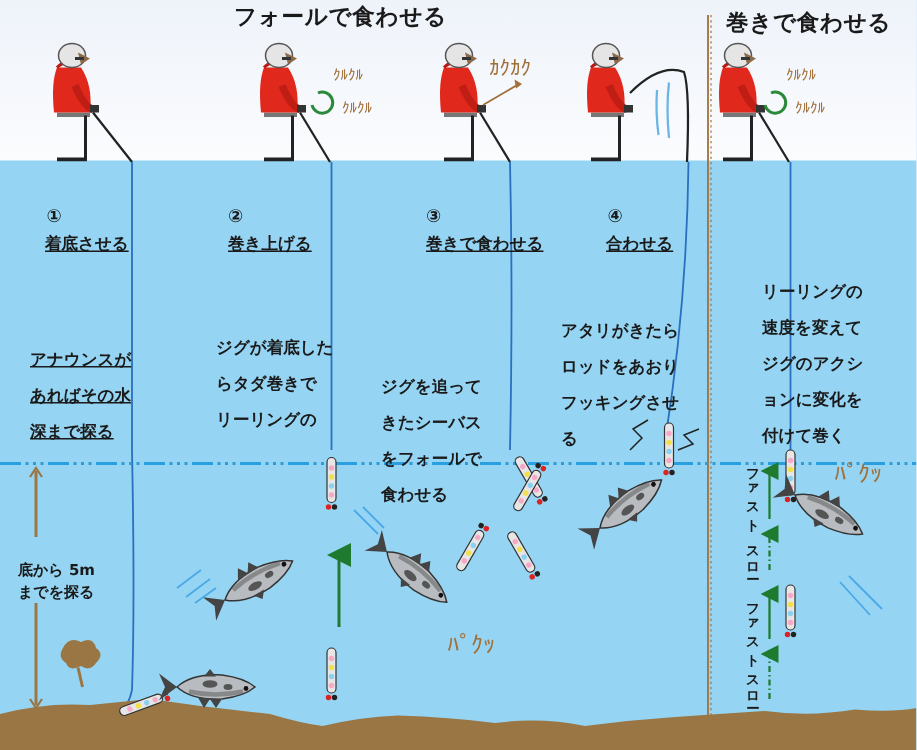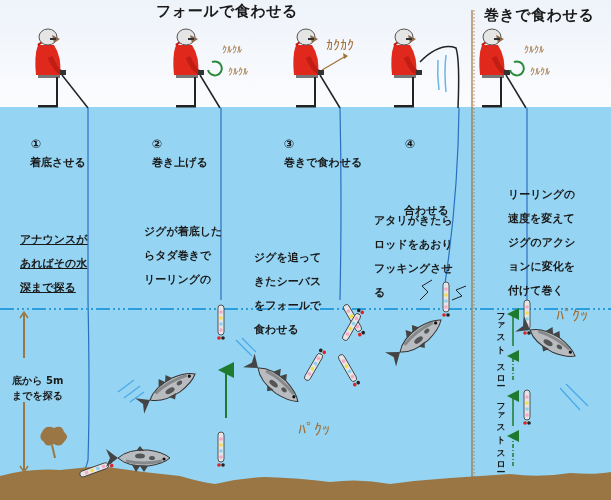--- a/index.html
+++ b/index.html
@@ -3,21 +3,21 @@
   <meta charset="utf-8">
   <style>
     * { margin: 0; padding: 0; box-sizing: border-box; }
     html, body { width: 611px; height: 500px; overflow: hidden; background: #f6f9fd; }
     body { position: relative; font-family: "DejaVu Sans", "Liberation Sans", sans-serif; }
     .sky { position: absolute; left: 0; top: 0; width: 611px; height: 107px;
            background: linear-gradient(#eef3fa, #fbfcfe); }
     .water { position: absolute; left: 0; top: 107px; width: 611px; height: 393px; background: #95d5f3; }
     .title { position: absolute; font-weight: bold; font-size: 15px; color: #1a1a1a; letter-spacing: 0.5px; }
     .step-num { position: absolute; font-size: 12px; font-weight: bold; color: #1a1a1a; }
-    .step-label { position: absolute; font-size: 11px; font-weight: bold; color: #1a1a1a; }
+    .step-label { position: absolute; font-size: 11px; font-weight: bold; color: #1a1a1a; text-decoration: underline; }
     .desc { position: absolute; font-size: 11px; font-weight: bold; color: #1a1a1a; line-height: 24px; white-space: pre-line; }
     .vlabel { position: absolute; font-size: 9px; font-weight: bold; color: #1a1a1a; writing-mode: vertical-rl; letter-spacing: 1px; }
     .layer { position: absolute; left: 0; top: 0; width: 611px; height: 500px; }
   </style>
 </head>
 <body>
 
 <div class="sky"></div>
 <div class="water"></div>
 
@@ -166,21 +166,21 @@
 リーリングの</div>
 
 <div class="step-num" style="left:284px; top:137px;">③</div>
 <div class="step-label" style="left:284px; top:155px;">巻きで食わせる</div>
 <div class="desc" style="left:254px; top:214px;margin-top:32px;">ジグを追って
 きたシーバス
 をフォールで
 食わせる</div>
 
 <div class="step-num" style="left:405px; top:137px;">④</div>
-<div class="step-label" style="left:404px; top:155px;margin-top:48px;">合わせる</div>
+<div class="step-label" style="left:404px; top:155px;">合わせる</div>
 <div class="desc" style="left:374px; top:209px;">アタリがきたら
 ロッドをあおり
 フッキングさせ
 る</div>
 
 <div class="desc" style="left:508px; top:183px;">リーリングの
 速度を変えて
 ジグのアクシ
 ョンに変化を
 付けて巻く</div>

